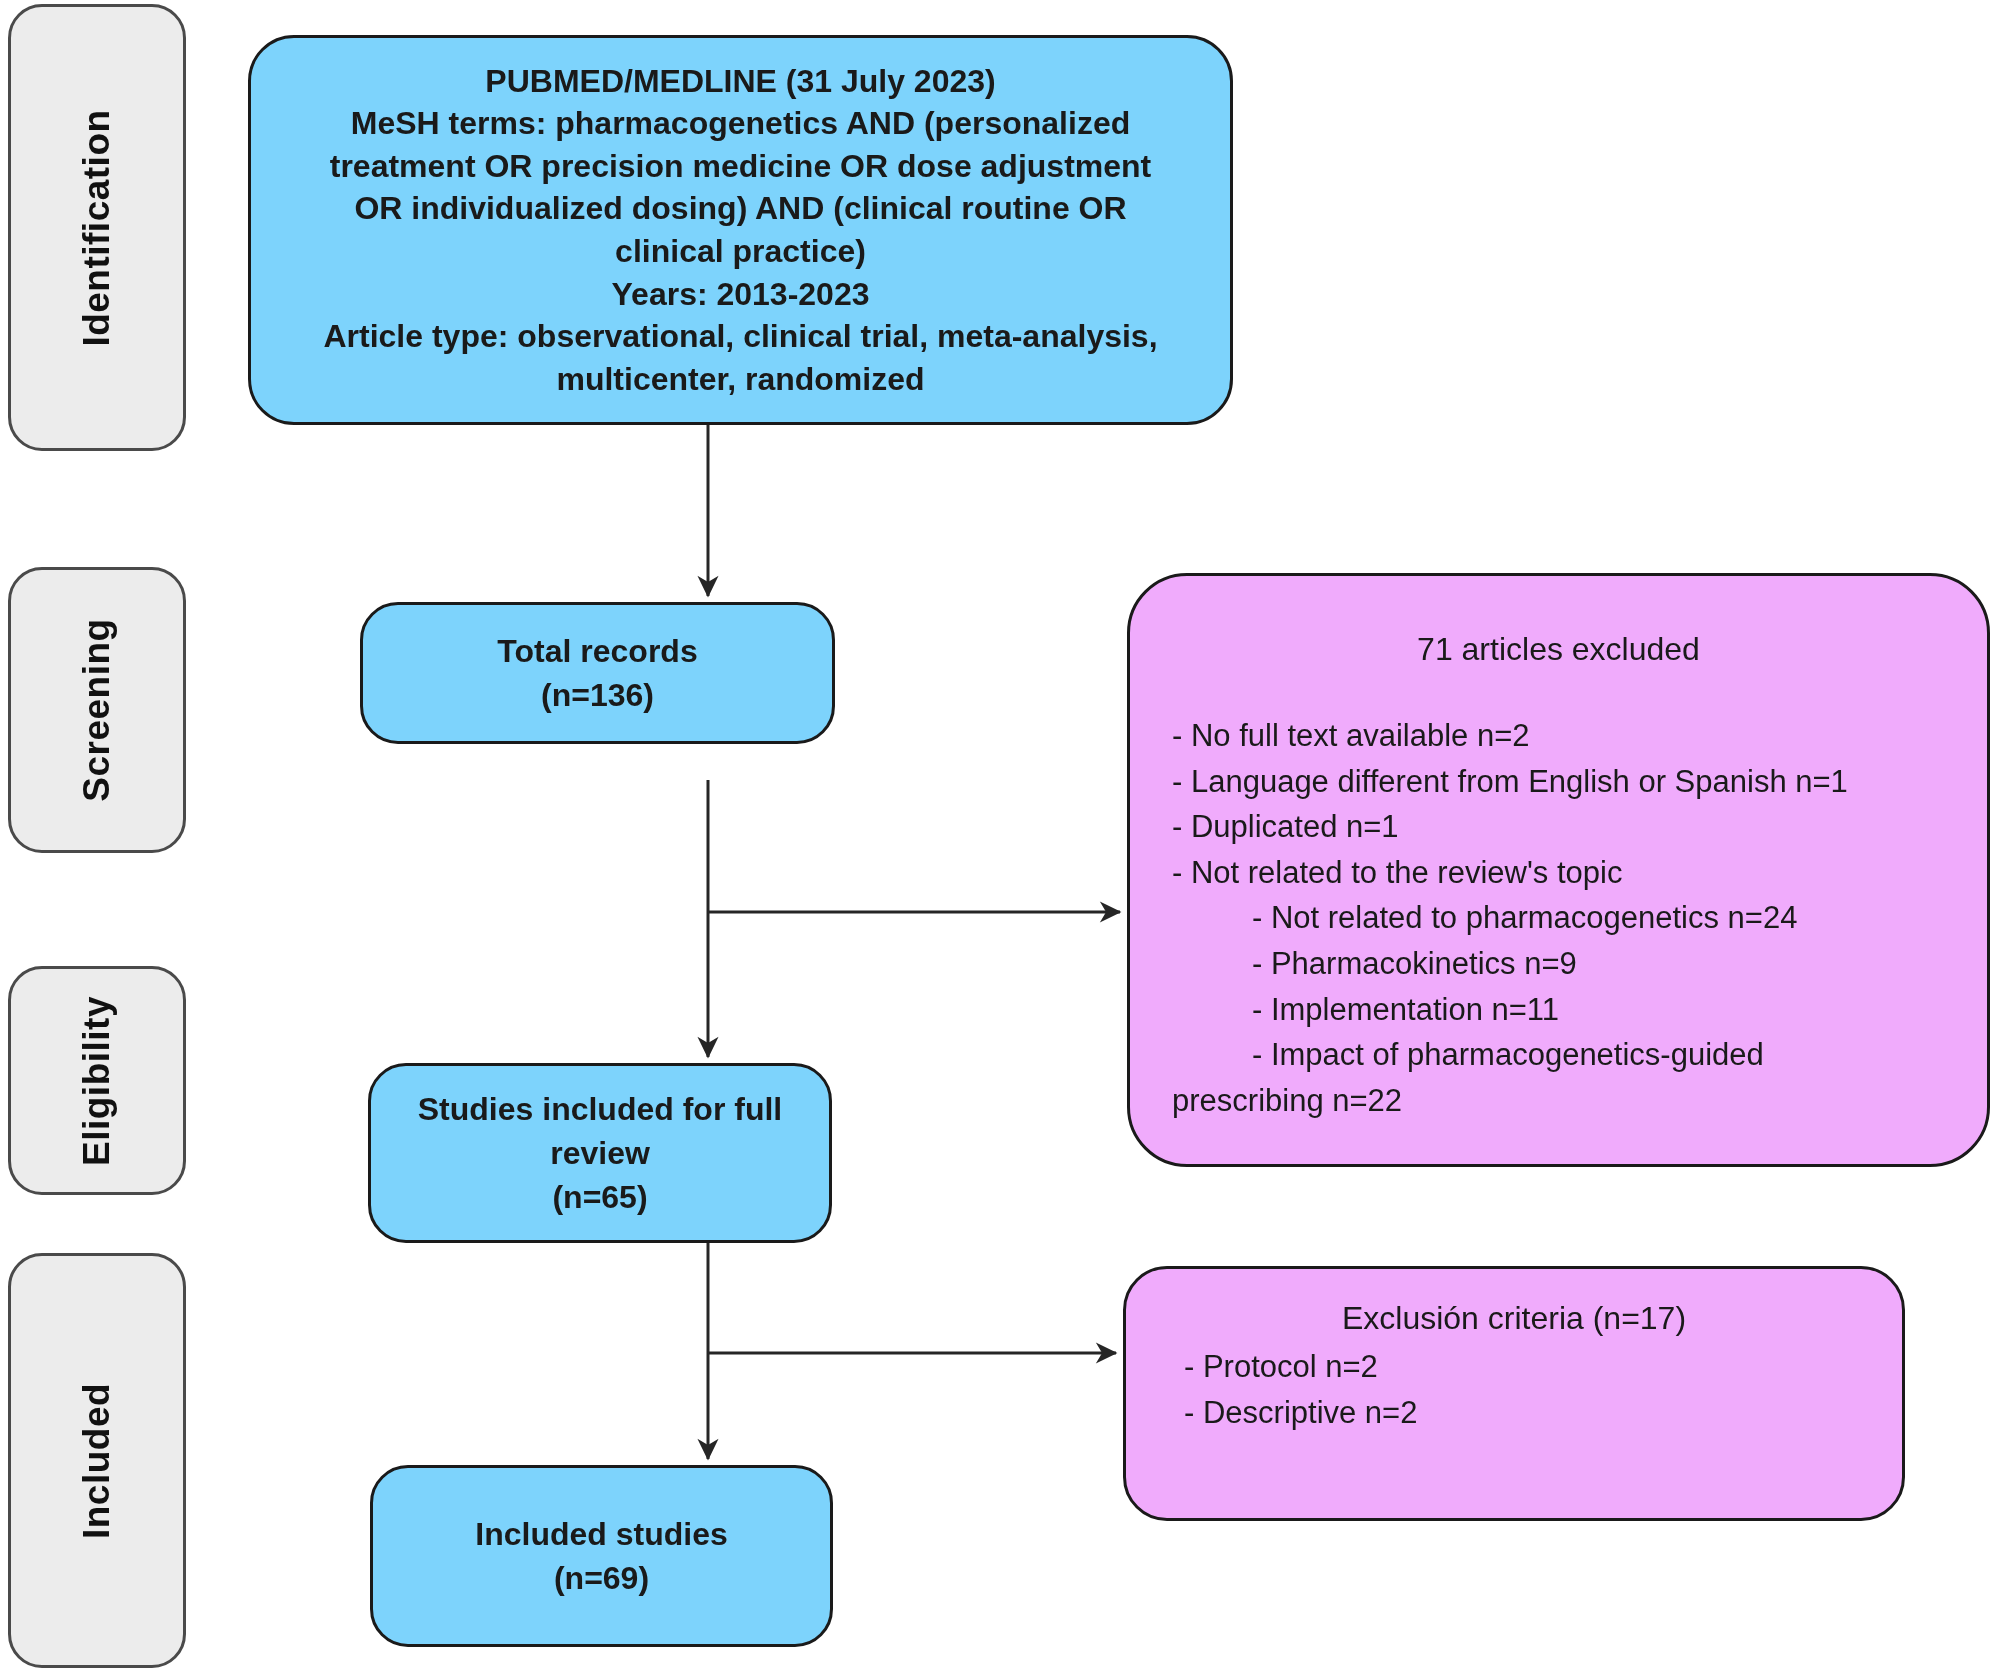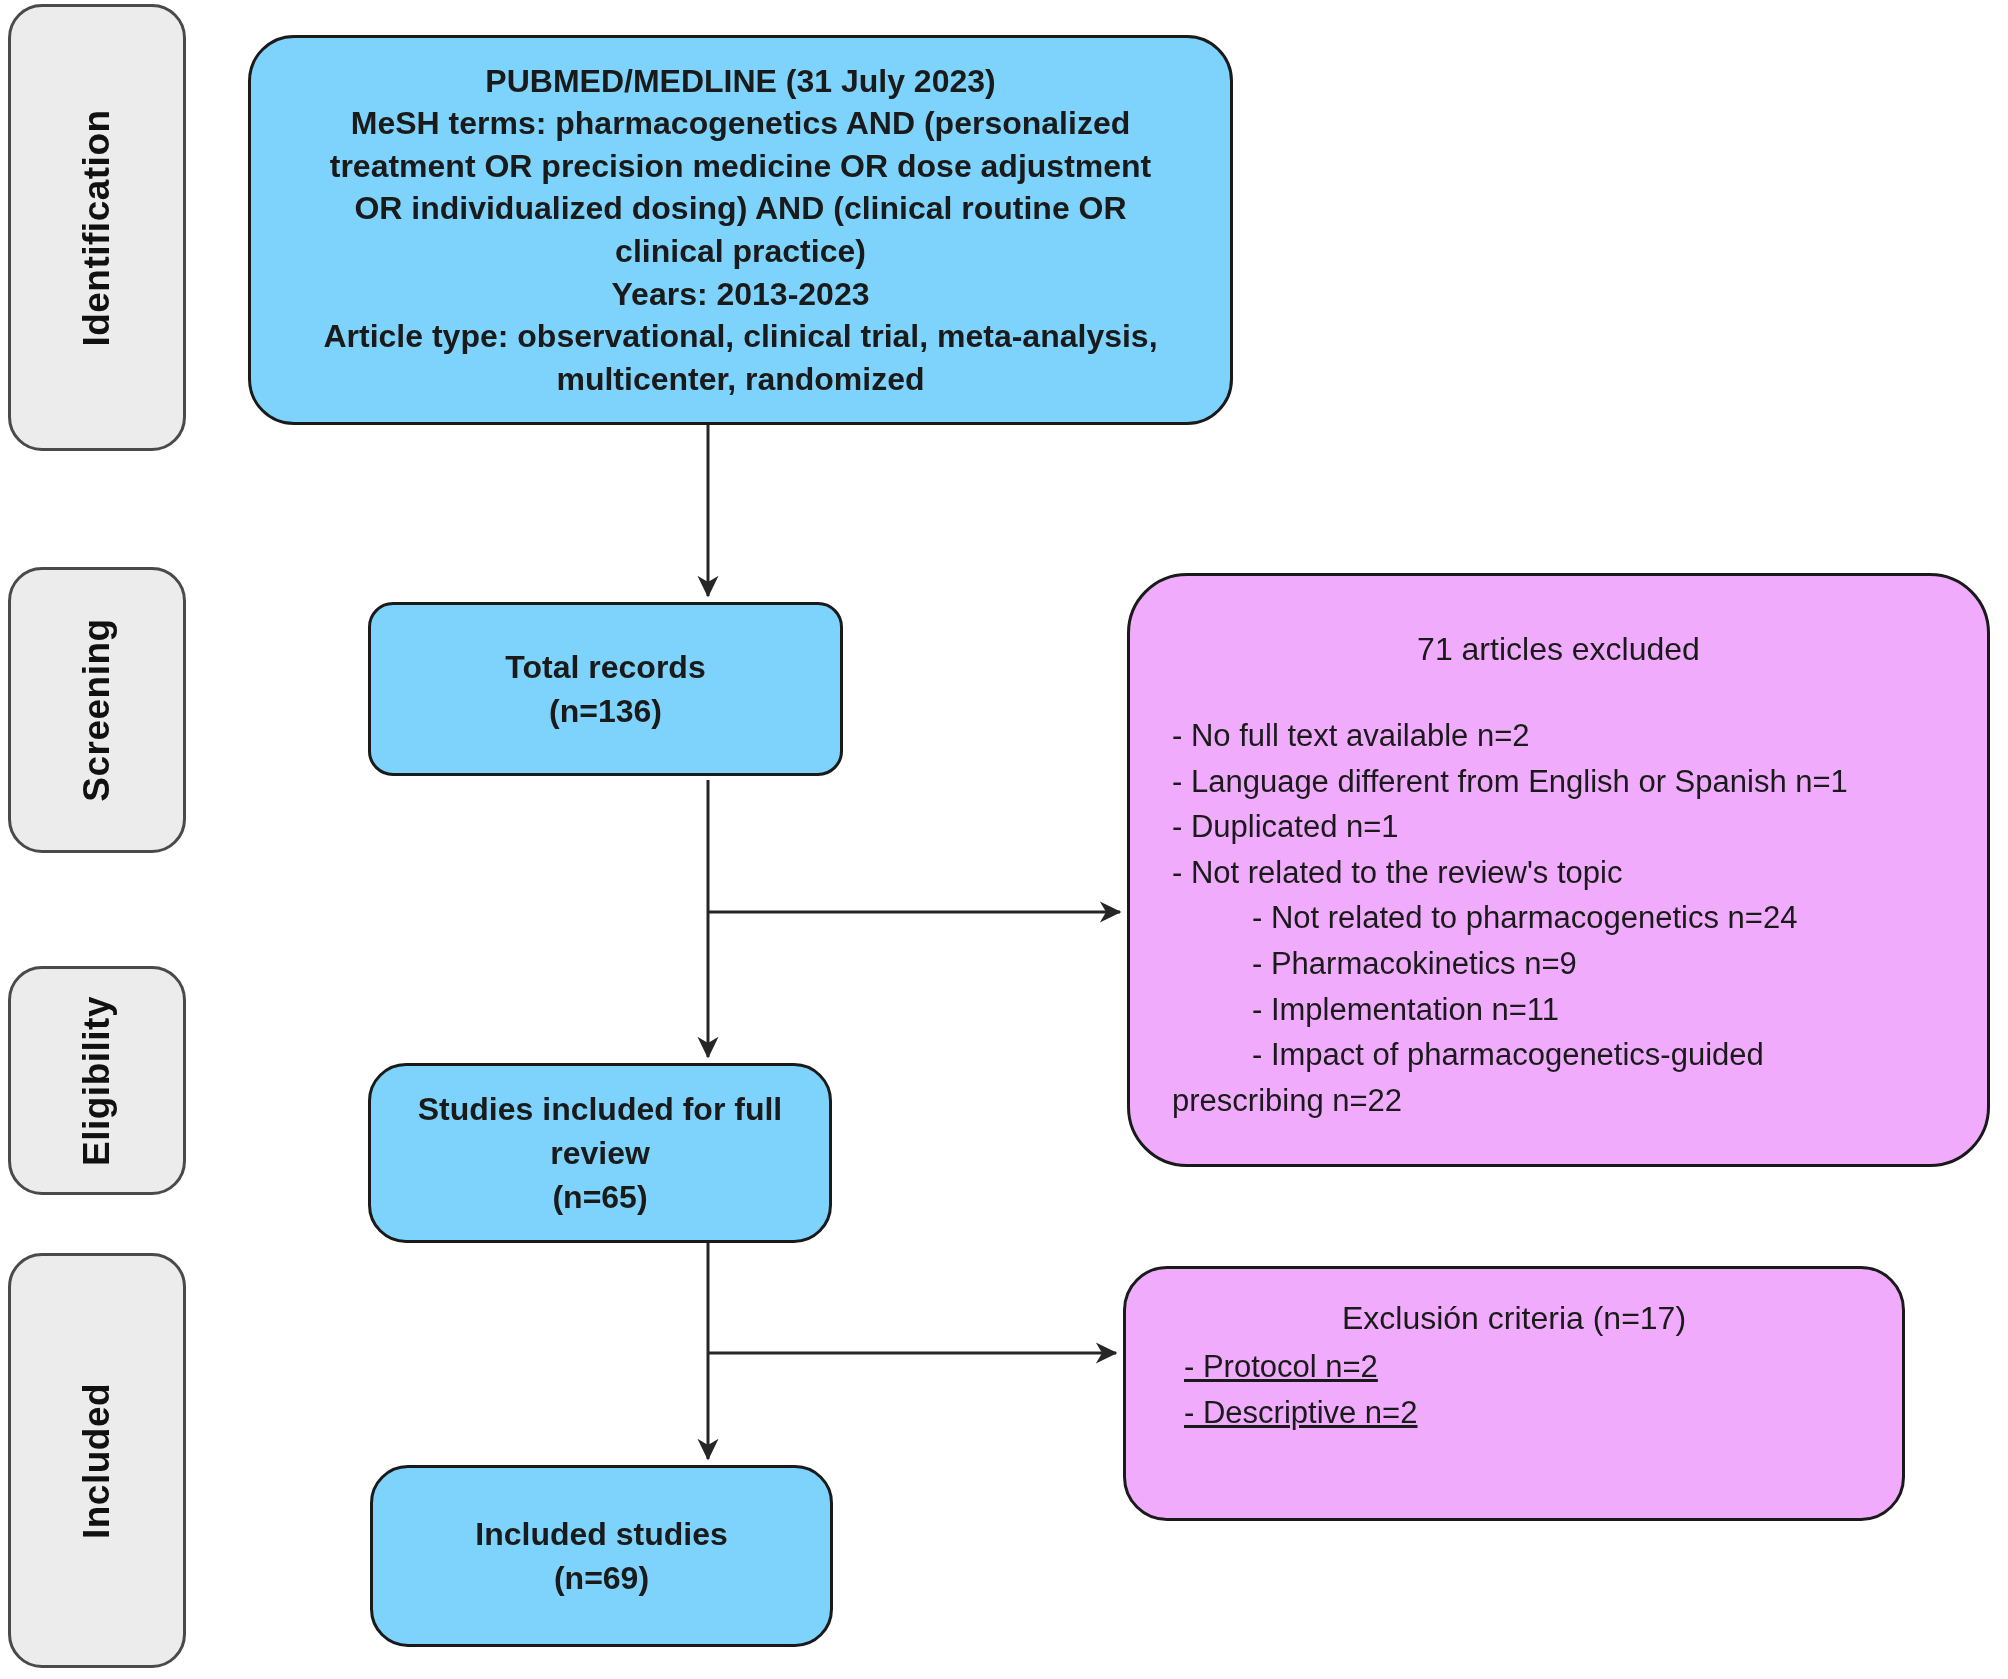--- a/index.html
+++ b/index.html
@@ -86,21 +86,21 @@
   .ex-list .li {
     white-space: pre-wrap;
     line-height: 1.47;
   }
   .ex-list .li.indent1 {
     text-indent: 80px;
   }
   .big .ex-title   { padding: 52px 30px 0 30px; margin-bottom: 42px; }
   .big .ex-list    { padding: 0 24px 0 42px; }
   .small .ex-title { padding: 28px 30px 0 30px; margin-bottom: 4px; }
-  .small .ex-list  { padding: 0 13px 0 58px; text-decoration: underline; }
+  .small .ex-list  { padding: 0 13px 0 58px; }
 </style>
 </head>
 <body>
 
 <div class="canvas">
 
   <svg class="connectors" viewBox="0 0 2008 1679">
     <defs>
       <marker id="arr" viewBox="0 0 10 10" refX="9" refY="5" markerWidth="8" markerHeight="8" orient="auto-start-reverse">
         <path d="M0.6,0.6 L9.6,5 L0.6,9.4 L3.2,5 z" fill="#262626"></path>
@@ -130,21 +130,21 @@
     <span>PUBMED/MEDLINE (31 July 2023)
 MeSH terms: pharmacogenetics AND (personalized
 treatment OR precision medicine OR dose adjustment
 OR individualized dosing) AND (clinical routine OR
 clinical practice)
 Years: 2013-2023
 Article type: observational, clinical trial, meta-analysis,
 multicenter, randomized</span>
   </div>
 
-  <div class="flowbox" style="left:368px;top:602px;width:475px;height:174px;border-radius:25px;">
+  <div class="flowbox" style="left:360px;top:602px;width:475px;height:142px;">
     <span>Total records
 (n=136)</span>
   </div>
 
   <div class="flowbox" style="left:368px;top:1063px;width:464px;height:180px;">
     <span>Studies included for full review
 (n=65)</span>
   </div>
 
   <div class="flowbox" style="left:370px;top:1465px;width:463px;height:182px;">

